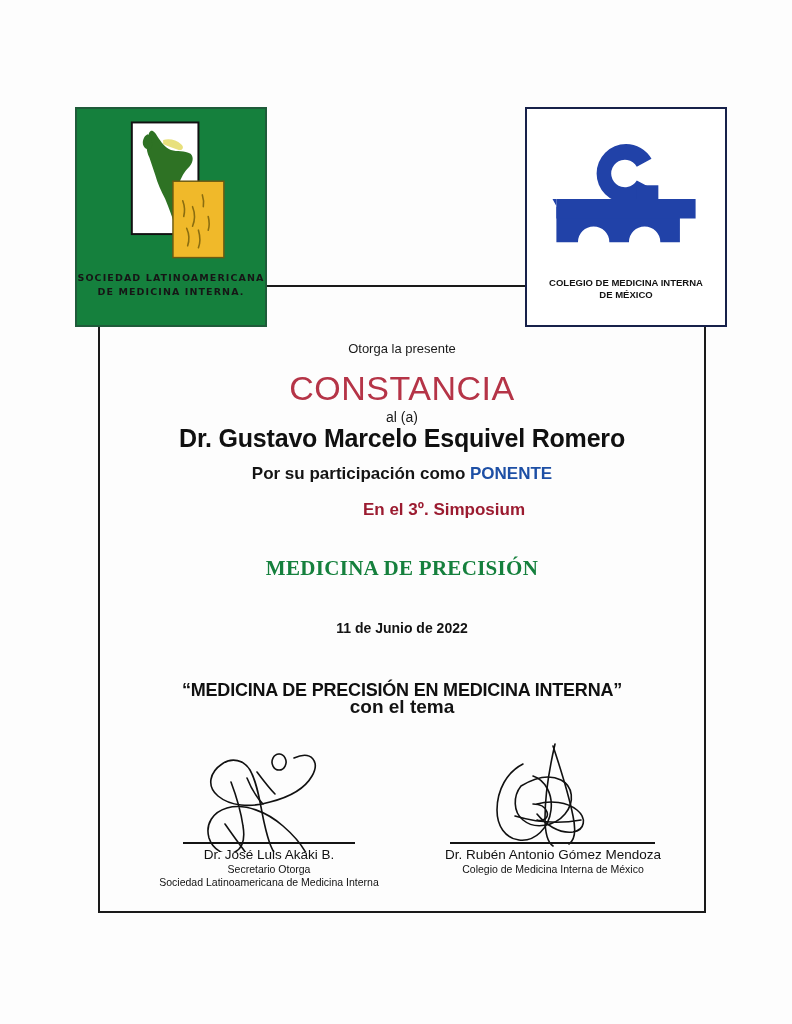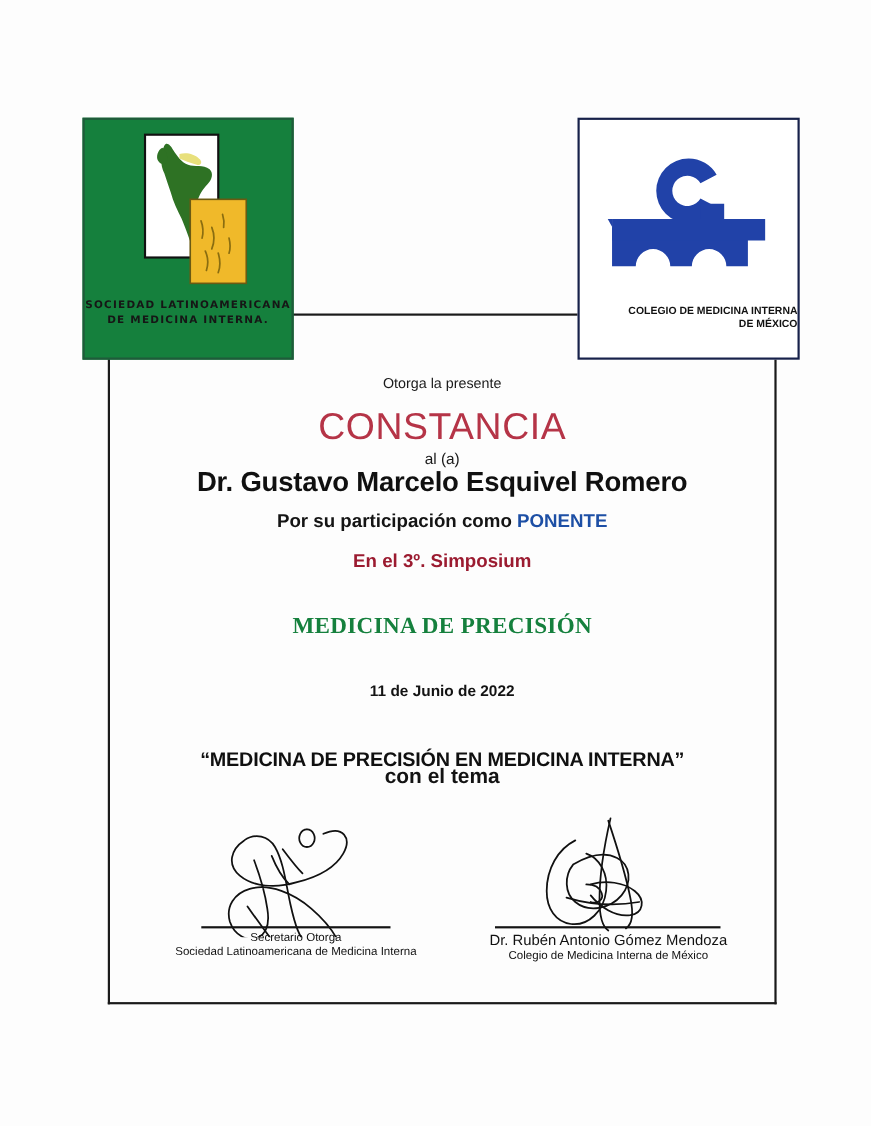--- a/index.html
+++ b/index.html
@@ -75,21 +75,21 @@
   
   #cmim-art {
     position: absolute;
     left: 0; top: 24px;
     width: 100%;
     height: 132px;
   }
   #cmim-caption {
     position: absolute;
     left: 0; right: 0; top: 168px;
-    text-align: right;
+    text-align: center;
     font-family: "Liberation Sans", sans-serif;
     font-size: 9.5px;
     font-weight: bold;
     line-height: 12px;
     color: #121212;
   }
 
   
   .ctext {
     position: absolute;
@@ -119,20 +119,21 @@
     font-size: 17px;
     font-weight: bold;
     color: #141414;
   }
   #line-participacion .role { color: #1d4fa5; }
   #line-simposium {
     top: 500px;
     font-size: 17px;
     font-weight: bold;
     color: #9b1b30;
+    margin-left: 42px;
   }
   #line-tema-title {
     top: 556px;
     font-family: "Liberation Serif", serif;
     font-size: 21px;
     font-weight: bold;
     color: #15803d;
     letter-spacing: 0.3px;
   }
   #line-date {
@@ -297,20 +298,21 @@
                  c-10 5 -22 -2 -26 -14 c-4 -14 4 -26 18 -30
                  c18 -5 40 4 56 18 c14 12 24 26 28 38"></path>
         <path d="M128 36 c4 10 10 20 16 26"></path>
         <path d="M138 30 c6 8 12 16 18 22"></path>
         <path d="M160 12 a7 8 0 1 0 0.1 0"></path>
         <path d="M106 82 c14 20 26 36 36 48"></path>
       </g>
     </svg>
     <div class="sig-rule"></div>
     <div class="sig-names">
+      <div class="sig-name">Dr. José Luis Akaki B.</div>
       <div class="sig-role">Secretario Otorga</div>
       <div class="sig-org">Sociedad Latinoamericana de Medicina Interna</div>
     </div>
   </div>
 
   <div class="sig-block" id="sig-right">
     <svg class="sig-scribble" viewBox="0 0 300 110">
       <g fill="none" stroke="#111111" stroke-width="1.6" stroke-linecap="round">
         <path d="M152 2 c-6 26 -10 52 -10 74 c0 14 2 24 8 28"></path>
         <path d="M150 4 c8 24 16 50 20 70 c3 14 2 24 -4 28"></path>

